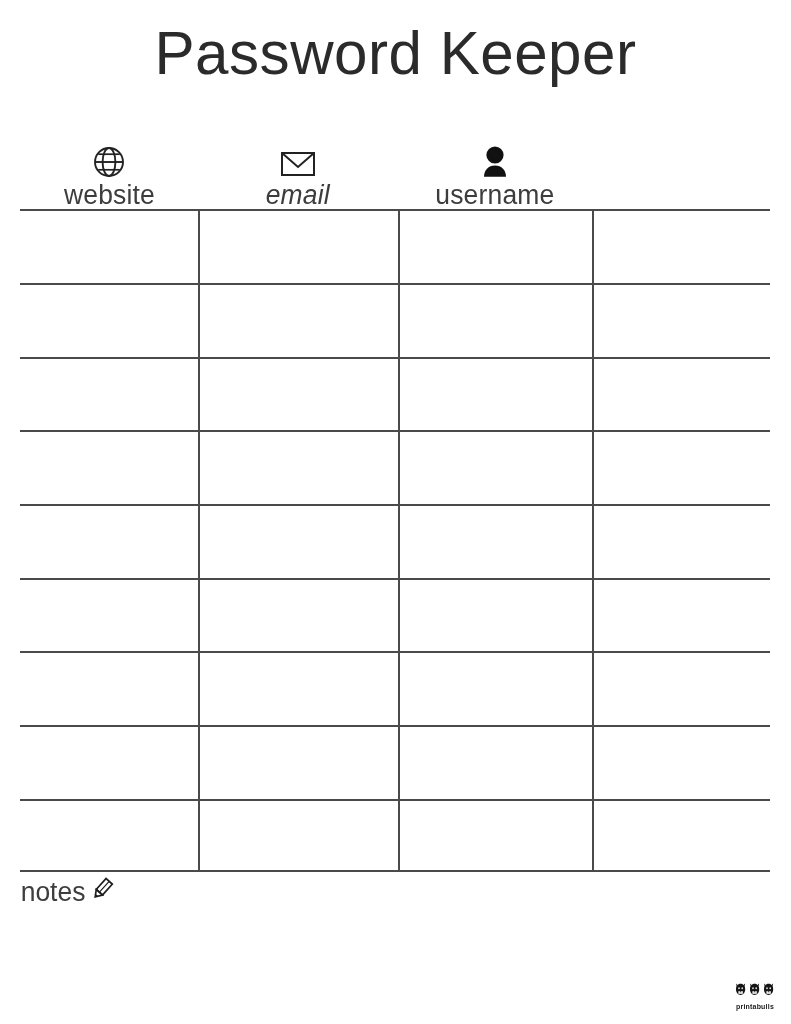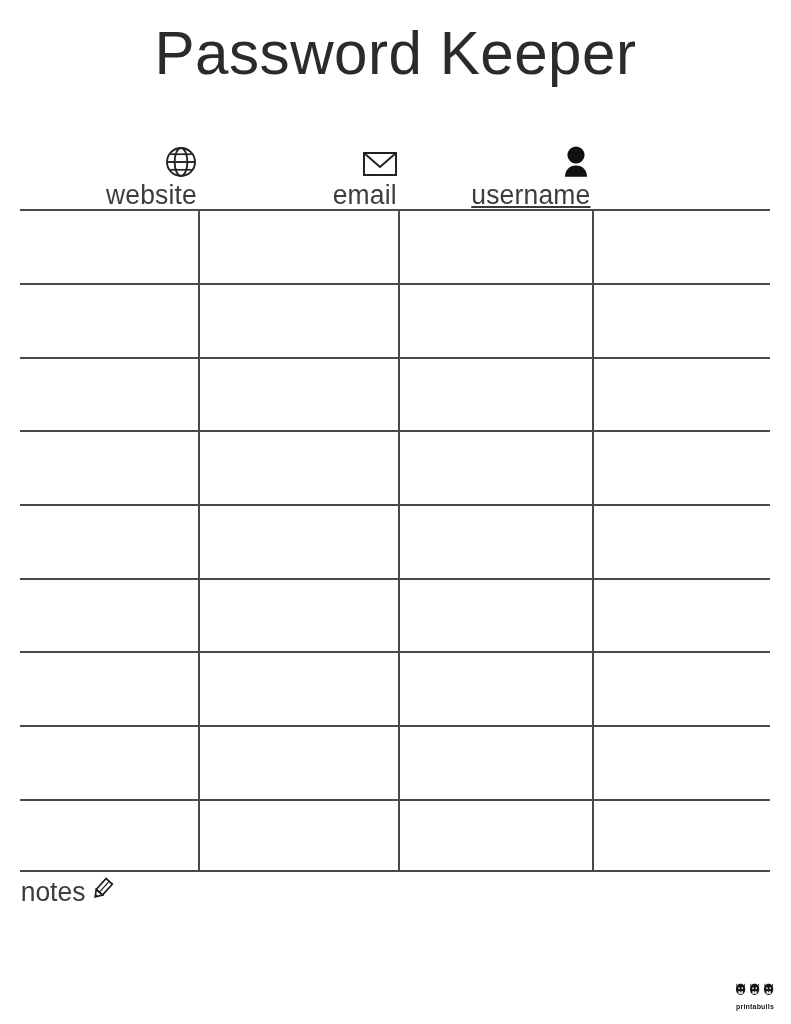--- a/index.html
+++ b/index.html
@@ -39,26 +39,26 @@
     top: 118px;
     left: 20px;
     width: 750px;
     height: 91px;
     display: flex;
   }
   .head-cell {
     flex: 0 0 auto;
     display: flex;
     flex-direction: column;
-    align-items: flex-end;
+    align-items: center;
     justify-content: flex-end;
   }
   .head-cell.c0 { width: 178px; }
-  .head-cell.c1 { width: 200px; }
-  .head-cell.c2 { width: 194px; text-decoration: underline; }
+  .head-cell.c1 { width: 200px; font-style: italic; }
+  .head-cell.c2 { width: 194px; }
   .head-cell.c3 { width: 178px; }
 
   .head-icon {
     height: 40px;
     display: flex;
     align-items: flex-end;
     justify-content: center;
     margin-bottom: 2px;
   }
   .head-label {

